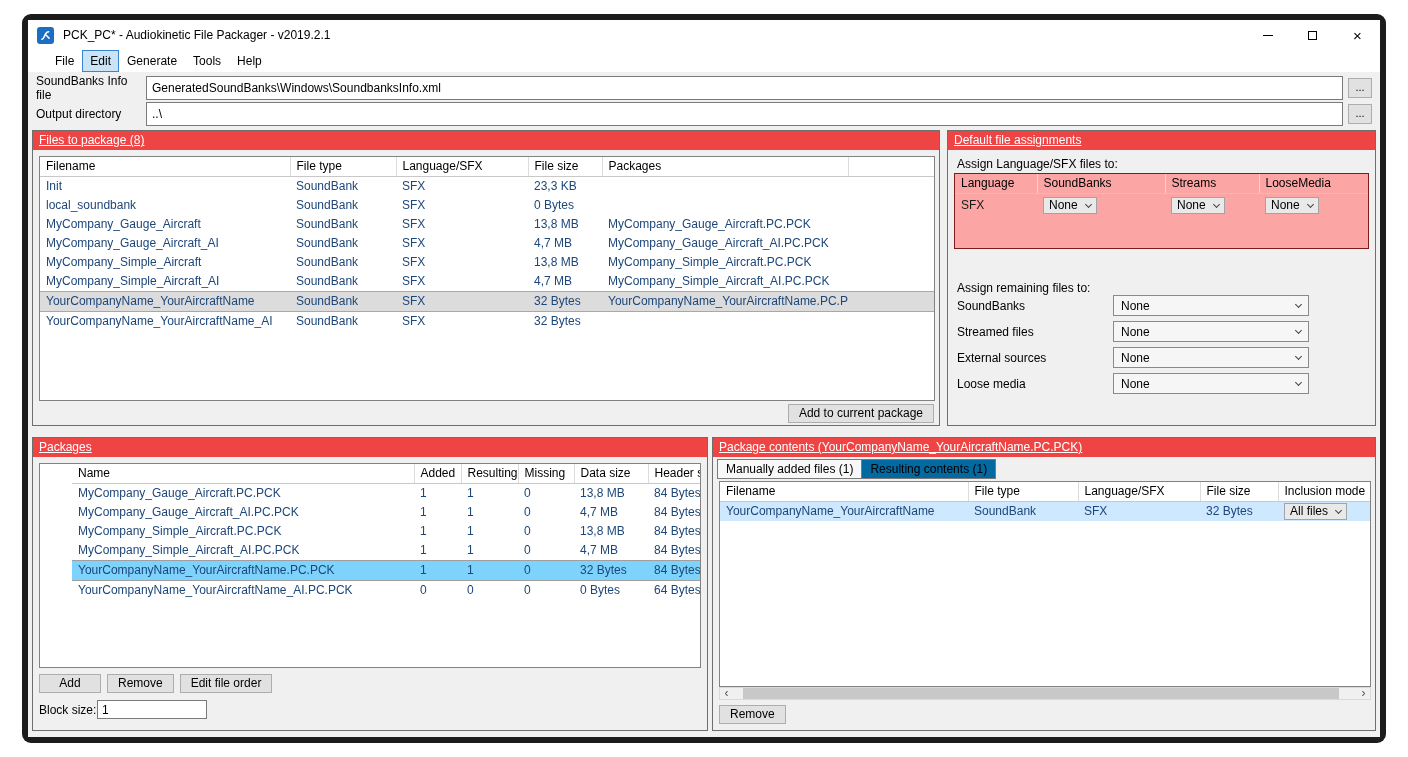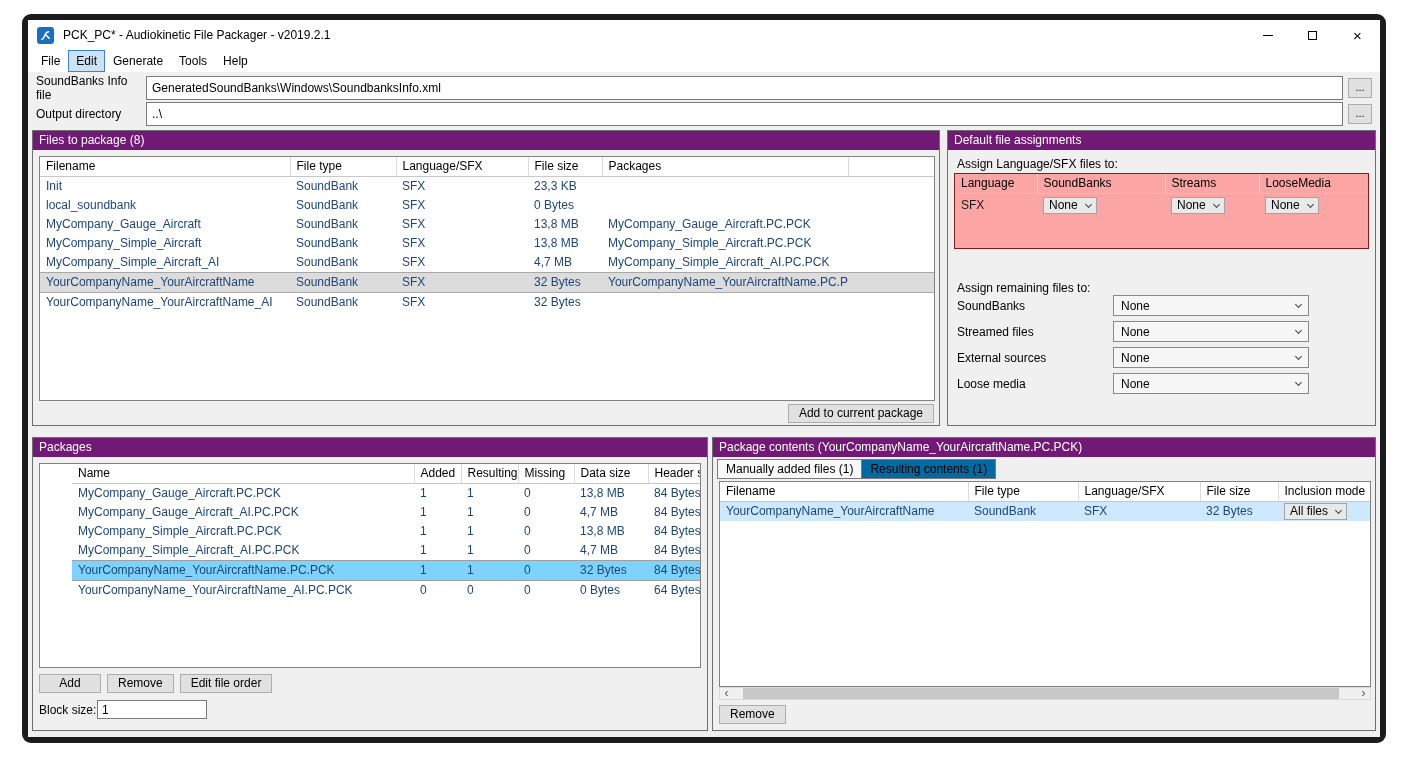--- a/index.html
+++ b/index.html
@@ -13,34 +13,34 @@
   .titlebar { position:absolute; left:0; top:0; right:0; height:30px; background:#ffffff; display:flex; align-items:center; }
   .app-icon { width:17px; height:17px; margin-left:9px; background:#1b6ec2; border-radius:3px; display:flex; align-items:center; justify-content:center; flex:none; }
   .title-text { margin-left:9px; white-space:nowrap; }
   .win-controls { margin-left:auto; display:flex; height:30px; }
   .win-btn { width:45px; height:30px; display:flex; align-items:center; justify-content:center; cursor:default; }
   .glyph-min { width:10px; height:1px; background:#000; }
   .glyph-max { width:9px; height:9px; border:1px solid #000; }
   .glyph-close { font-size:15px; line-height:1; }
 
   
-  .menubar { position:absolute; left:0; top:30px; right:0; height:22px; background:#ffffff; display:flex; padding-left:5px; }
+  .menubar { position:absolute; left:0; top:30px; right:0; height:22px; background:#ffffff; display:flex; padding-left:19px; }
   .menu-item { padding:0 7px; display:flex; align-items:center; border:1px solid transparent; }
   .menu-item.active { background:#cbe3f7; border-color:#3c84cf; }
 
   
   .form-row { position:absolute; left:8px; right:8px; height:20px; display:flex; align-items:center; }
   .form-row.r1 { top:58px; } .form-row.r2 { top:84px; }
   .form-label { width:110px; flex:none; }
   .form-input { flex:1; height:24px; background:#fff; border:1px solid #7a7a7a; padding:0 5px; font-family:"Liberation Sans", sans-serif; font-size:12px; color:#000; }
   .browse-btn { width:24px; height:20px; margin-left:5px; background:#e1e1e1; border:1px solid #adadad; font-size:11px; line-height:16px; text-align:center; flex:none; }
 
   
   .panel { position:absolute; border:1px solid #6e6e6e; background:#f0f0f0; }
-  .panel-header { height:19px; background:#701a75; color:#fff; line-height:19px; padding:0 6px; white-space:nowrap; overflow:hidden; }
+  .panel-header { height:19px; background:#ef4444; color:#fff; line-height:19px; padding:0 6px; white-space:nowrap; overflow:hidden;text-decoration:underline; }
   .files-panel    { left:4px;   top:110px; width:908px; height:296px; }
   .assign-panel   { left:919px; top:110px; width:429px; height:296px; }
   .packages-panel { left:4px;   top:417px; width:676px; height:294px; }
   .contents-panel { left:684px; top:417px; width:664px; height:294px; }
 
   .table-wrap { position:absolute; background:#fff; border:1px solid #828282; overflow:hidden; }
   .files-wrap    { left:6px; top:25px; width:896px; height:245px; }
   .packages-wrap { left:6px; top:25px; width:662px; height:205px;padding-left:32px; }
   .contents-wrap { left:6px; top:43px; width:652px; height:206px; }
 
@@ -195,20 +195,28 @@
               </tr>
               <tr>
                 <td>MyCompany_Gauge_Aircraft</td>
                 <td>SoundBank</td>
                 <td>SFX</td>
                 <td>13,8 MB</td>
                 <td>MyCompany_Gauge_Aircraft.PC.PCK</td>
                 <td></td>
               </tr>
               <tr>
+                <td>MyCompany_Gauge_Aircraft_AI</td>
+                <td>SoundBank</td>
+                <td>SFX</td>
+                <td>4,7 MB</td>
+                <td>MyCompany_Gauge_Aircraft_AI.PC.PCK</td>
+                <td></td>
+              </tr>
+              <tr>
                 <td>MyCompany_Simple_Aircraft</td>
                 <td>SoundBank</td>
                 <td>SFX</td>
                 <td>13,8 MB</td>
                 <td>MyCompany_Simple_Aircraft.PC.PCK</td>
                 <td></td>
               </tr>
               <tr>
                 <td>MyCompany_Simple_Aircraft_AI</td>
                 <td>SoundBank</td>

